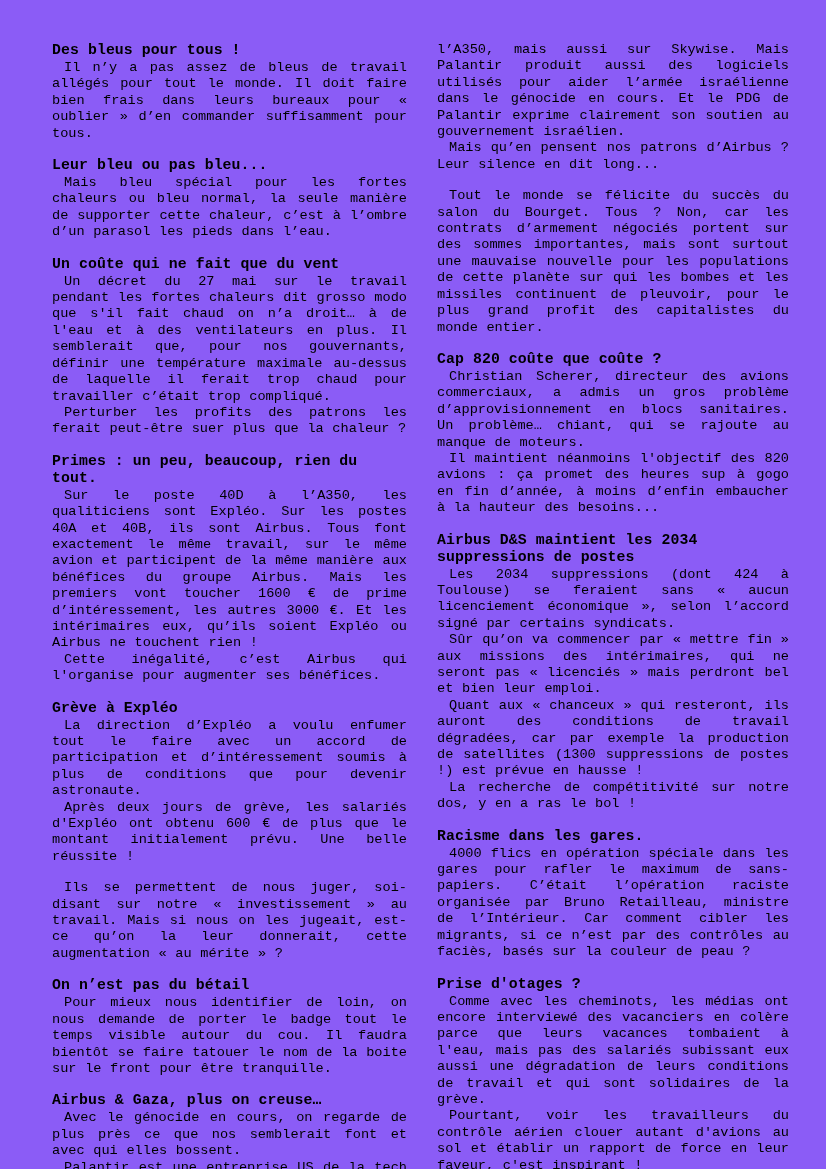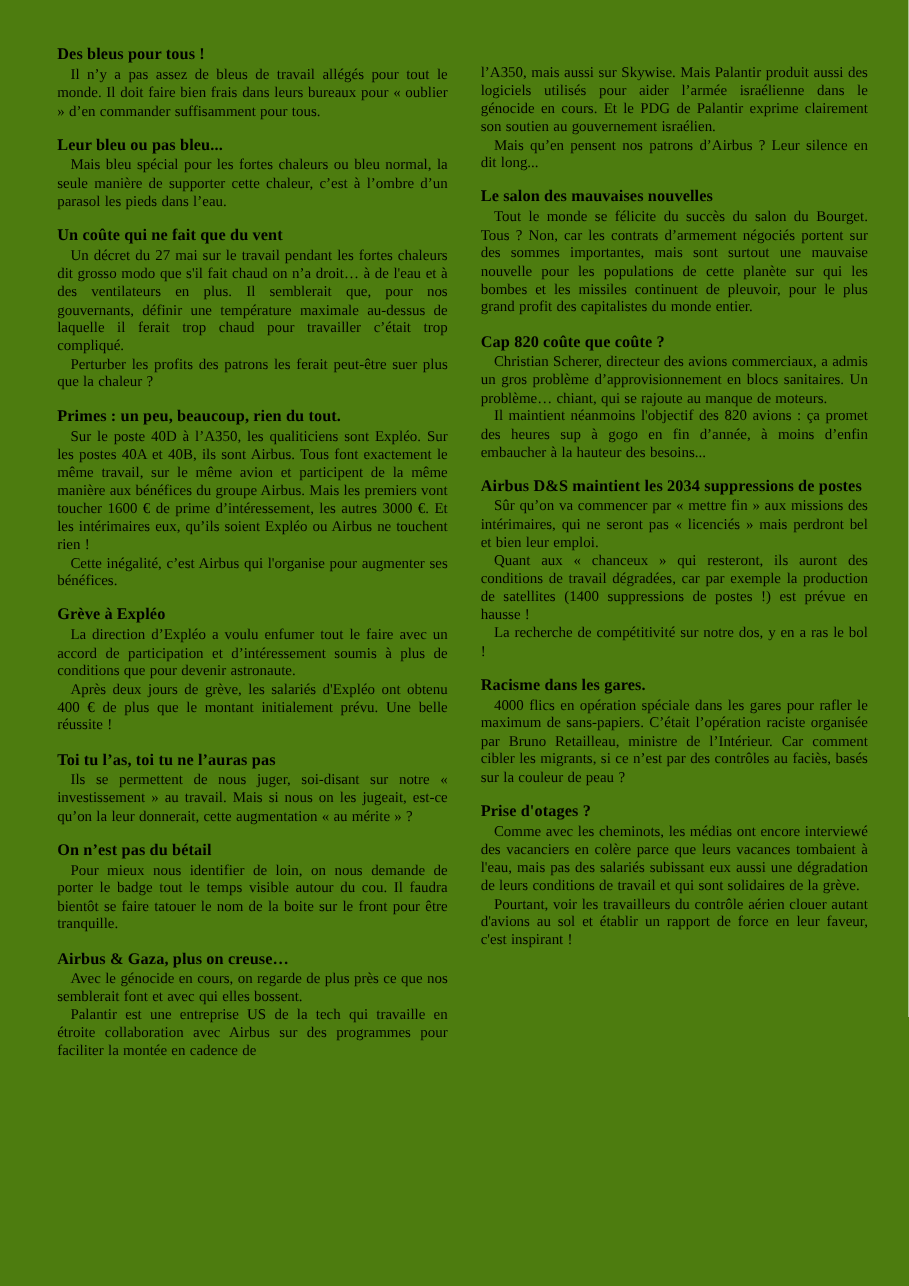--- a/index.html
+++ b/index.html
@@ -4,26 +4,26 @@
 <style>
   html, body {
     margin: 0;
     padding: 0;
     background: #ffffff;
   }
   .page {
     position: relative;
     width: 826px;
     height: 1169px;
-    background: #4d7c0f;
+    background: #8b5cf6;
     color: #000000;
     box-sizing: border-box;
     padding: 42px 37px 0 52px;
     overflow: hidden;
-    font-family: Liberation Serif, serif;
+    font-family: Liberation Mono, monospace;
   }
   .cols {
     display: flex;
     gap: 30px;
   }
   .col {
     flex: 0 0 auto;
   }
   .col-left  { width: 355px; }
   .col-right { width: 352px; }
@@ -36,21 +36,21 @@
     letter-spacing: 0.1px;
   }
   .sec p {
     font-size: 13.6px;
     line-height: 16.4px;
     margin: 0;
     text-align: justify;
     text-indent: 12px;
     word-spacing: 0.5px;
   }
-  .sec p.no-indent { text-indent: 0; margin-top: 16px; }
+  .sec p.no-indent { text-indent: 0; }
 </style>
 </head>
 <body>
 
 <div class="page">
   <div class="cols">
 
     <div class="col col-left">
 
       <div class="sec">
@@ -71,25 +71,24 @@
 
       <div class="sec">
         <h2>Primes : un peu, beaucoup, rien du tout.</h2>
         <p>Sur le poste 40D à l’A350, les qualiticiens sont Expléo. Sur les postes 40A et 40B, ils sont Airbus. Tous font exactement le même travail, sur le même avion et participent de la même manière aux bénéfices du groupe Airbus. Mais les premiers vont toucher 1600 € de prime d’intéressement, les autres 3000 €. Et les intérimaires eux, qu’ils soient Expléo ou Airbus ne touchent rien !</p>
         <p>Cette inégalité, c’est Airbus qui l'organise pour augmenter ses bénéfices.</p>
       </div>
 
       <div class="sec">
         <h2>Grève à Expléo</h2>
         <p>La direction d’Expléo a voulu enfumer tout le faire avec un accord de participation et d’intéressement soumis à plus de conditions que pour devenir astronaute.</p>
-        <p>Après deux jours de grève, les salariés d'Expléo ont obtenu 400 € de plus que le montant initialement prévu. Une belle réussite !</p>
+        <p>Après deux jours de grève, les salariés d'Expléo ont obtenu 600 € de plus que le montant initialement prévu. Une belle réussite !</p>
       </div>
 
       <div class="sec">
-        <h2>Toi tu l’as, toi tu ne l’auras pas</h2>
         <p>Ils se permettent de nous juger, soi-disant sur notre « investissement » au travail. Mais si nous on les jugeait, est-ce qu’on la leur donnerait, cette augmentation « au mérite » ?</p>
       </div>
 
       <div class="sec">
         <h2>On n’est pas du bétail</h2>
         <p>Pour mieux nous identifier de loin, on nous demande de porter le badge tout le temps visible autour du cou. Il faudra bientôt se faire tatouer le nom de la boite sur le front pour être tranquille.</p>
       </div>
 
       <div class="sec">
         <h2>Airbus &amp; Gaza, plus on creuse…</h2>
@@ -100,34 +99,34 @@
     </div>
 
     <div class="col col-right">
 
       <div class="sec">
         <p class="no-indent">l’A350, mais aussi sur Skywise. Mais Palantir produit aussi des logiciels utilisés pour aider l’armée israélienne dans le génocide en cours. Et le PDG de Palantir exprime clairement son soutien au gouvernement israélien.</p>
         <p>Mais qu’en pensent nos patrons d’Airbus ? Leur silence en dit long...</p>
       </div>
 
       <div class="sec">
-        <h2>Le salon des mauvaises nouvelles</h2>
         <p>Tout le monde se félicite du succès du salon du Bourget. Tous ? Non, car les contrats d’armement négociés portent sur des sommes importantes, mais sont surtout une mauvaise nouvelle pour les populations de cette planète sur qui les bombes et les missiles continuent de pleuvoir, pour le plus grand profit des capitalistes du monde entier.</p>
       </div>
 
       <div class="sec">
         <h2>Cap 820 coûte que coûte ?</h2>
         <p>Christian Scherer, directeur des avions commerciaux, a admis un gros problème d’approvisionnement en blocs sanitaires. Un problème… chiant, qui se rajoute au manque de moteurs.</p>
         <p>Il maintient néanmoins l'objectif des 820 avions : ça promet des heures sup à gogo en fin d’année, à moins d’enfin embaucher à la hauteur des besoins...</p>
       </div>
 
       <div class="sec">
         <h2>Airbus D&amp;S maintient les 2034 suppressions de postes</h2>
+        <p>Les 2034 suppressions (dont 424 à Toulouse) se feraient sans « aucun licenciement économique », selon l’accord signé par certains syndicats.</p>
         <p>Sûr qu’on va commencer par « mettre fin » aux missions des intérimaires, qui ne seront pas « licenciés » mais perdront bel et bien leur emploi.</p>
-        <p>Quant aux « chanceux » qui resteront, ils auront des conditions de travail dégradées, car par exemple la production de satellites (1400 suppressions de postes !) est prévue en hausse !</p>
+        <p>Quant aux « chanceux » qui resteront, ils auront des conditions de travail dégradées, car par exemple la production de satellites (1300 suppressions de postes !) est prévue en hausse !</p>
         <p>La recherche de compétitivité sur notre dos, y en a ras le bol !</p>
       </div>
 
       <div class="sec">
         <h2>Racisme dans les gares.</h2>
         <p>4000 flics en opération spéciale dans les gares pour rafler le maximum de sans-papiers. C’était l’opération raciste organisée par Bruno Retailleau, ministre de l’Intérieur. Car comment cibler les migrants, si ce n’est par des contrôles au faciès, basés sur la couleur de peau ?</p>
       </div>
 
       <div class="sec">
         <h2>Prise d'otages ?</h2>

